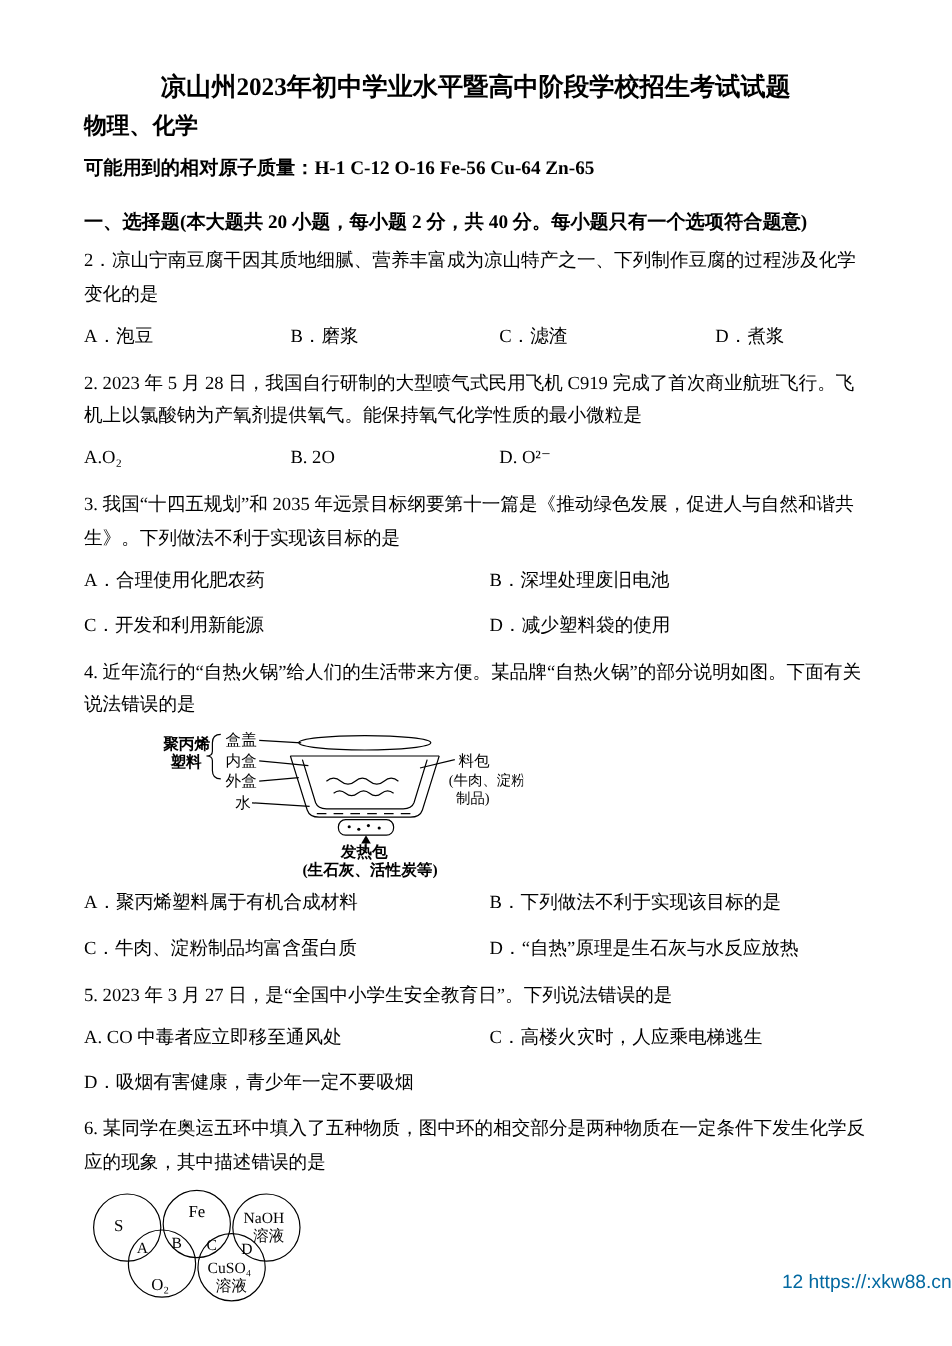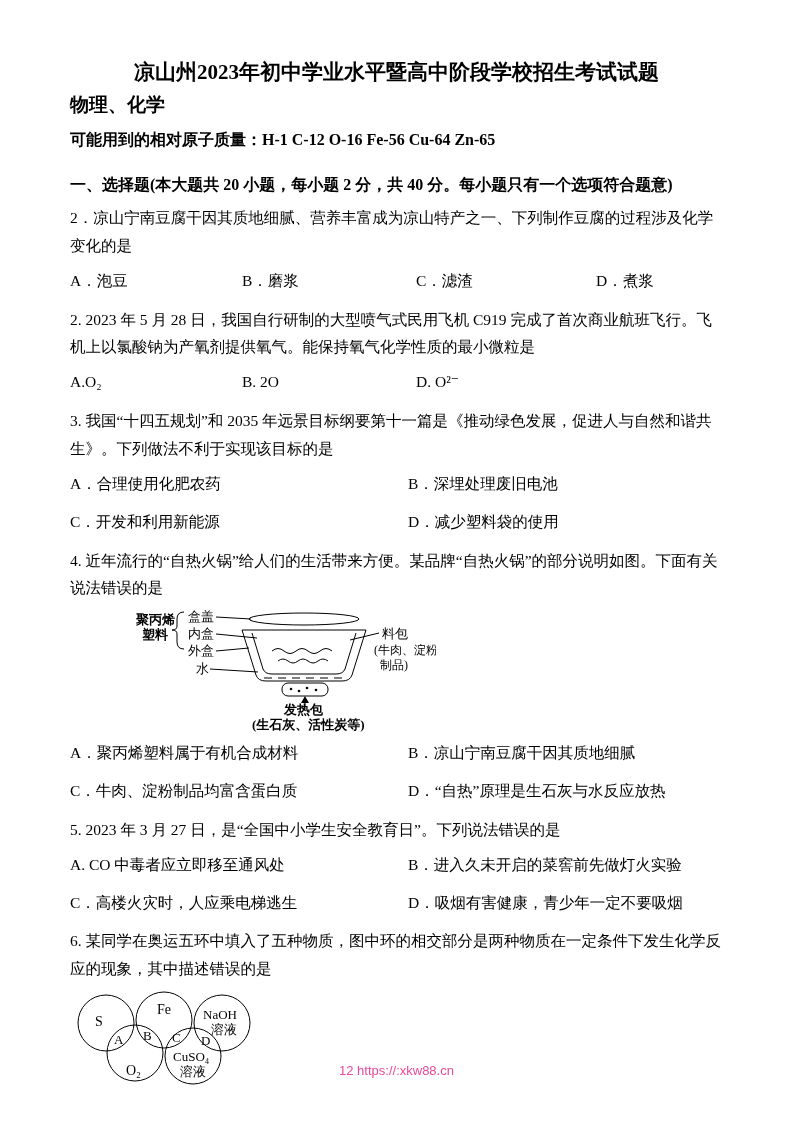--- a/index.html
+++ b/index.html
@@ -15,22 +15,22 @@
   .masses { font-size:16px; font-weight:bold; margin:12px 0 24px 0; }
   .section { font-size:16px; font-weight:bold; margin:8px 0 4px 0; }
   .stem { font-size:15.5px; line-height:1.8; margin:8px 0 0 0; }
   .opt-row { display:grid; font-size:15.5px; margin:9px 0 12px 0; line-height:1.6;gap:12px; }
   .cols4 { grid-template-columns:160px 162px 168px 1fr; }
   .cols2 { grid-template-columns:326px 1fr; row-gap:13px; }
   .diagram { margin:6px 0 4px 66px; }
   .rings-diagram { margin:8px 0 0 4px; }
   svg { display:block; }
   svg text { font-family:"Liberation Serif","DejaVu Serif",serif; fill:#000; }
-  .footer { position:absolute; left:0; bottom:44px; width:100%; text-align:center;
-            color:#ec4899; font-size:13px; font-family:"Liberation Sans",sans-serif; }
+  .footer { position:absolute; left:0; bottom:44px; width:100%; text-align:right;
+            color:#0369a1; font-size:16px; font-family:"Liberation Sans",sans-serif; }
 </style>
 </head>
 <body>
 
 <div class="page">
 
   <div class="title">凉山州2023年初中学业水平暨高中阶段学校招生考试试题</div>
   <div class="subtitle">物理、化学</div>
   <p class="masses">可能用到的相对原子质量：H-1   C-12   O-16   Fe-56   Cu-64   Zn-65</p>
   <p class="section">一、选择题(本大题共 20 小题，每小题 2 分，共 40 分。每小题只有一个选项符合题意)</p>
@@ -110,31 +110,30 @@
 
         <line x1="169" y1="101" x2="169" y2="92" stroke="#000" stroke-width="1"></line>
         <path d="M169 88 l-4 7 h8 z" fill="#000"></path>
         <text x="148" y="106" font-size="13" font-weight="bold">发热包</text>
         <text x="116" y="121" font-size="13" font-weight="bold">(生石灰、活性炭等)</text>
       </svg>
     </div>
 
     <div class="opt-row cols2">
       <span>A．聚丙烯塑料属于有机合成材料</span>
-      <span>B．凉山宁南豆腐干因其质地细腻</span>
+      <span>B．下列做法不利于实现该目标的是</span>
       <span>C．牛肉、淀粉制品均富含蛋白质</span>
       <span>D．“自热”原理是生石灰与水反应放热</span>
     </div>
   </div>
 
   <div>
     <p class="stem">5. 2023 年 3 月 27 日，是“全国中小学生安全教育日”。下列说法错误的是</p>
     <div class="opt-row cols2">
       <span>A. CO 中毒者应立即移至通风处</span>
-      <span>B．进入久未开启的菜窖前先做灯火实验</span>
       <span>C．高楼火灾时，人应乘电梯逃生</span>
       <span>D．吸烟有害健康，青少年一定不要吸烟</span>
     </div>
   </div>
 
   <div>
     <p class="stem">6. 某同学在奥运五环中填入了五种物质，图中环的相交部分是两种物质在一定条件下发生化学反应的现象，其中描述错误的是</p>
 
     <div class="rings-diagram">
       <svg width="206" height="112" viewBox="0 0 206 112">

